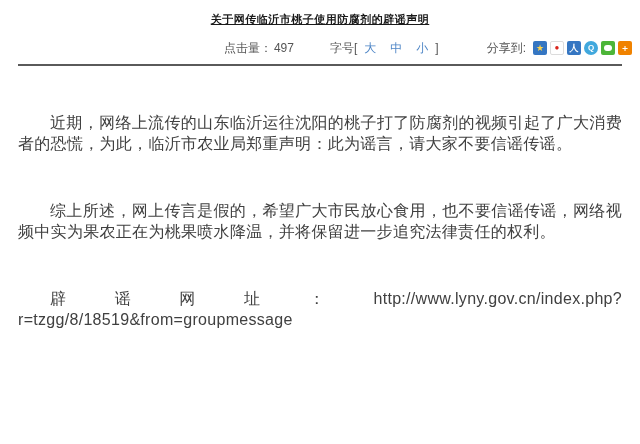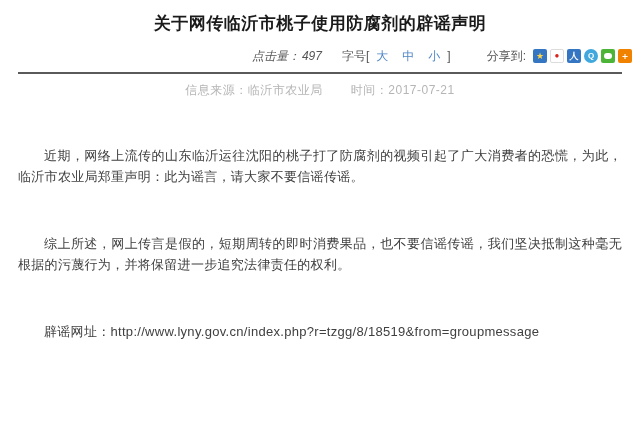--- a/index.html
+++ b/index.html
@@ -6,40 +6,41 @@
   html, body { width: 640px; height: 444px; }
   body {
     background: #ffffff;
     font-family: "Liberation Sans", "DejaVu Sans", sans-serif;
     overflow: hidden;
   }
   .page { width: 640px; height: 444px; padding-top: 12px; }
 
   .article-title {
     text-align: center;
-    font-size: 17px;
+    font-size: 11px;
     font-weight: bold;
     color: #1a1a1a;
     letter-spacing: 0.5px;
     margin-bottom: 12px;
+    text-decoration: underline;
   }
 
   .meta-row {
     display: flex;
     align-items: center;
     justify-content: flex-end;
     padding-right: 8px;
     font-size: 12px;
     color: #555;
     height: 18px;
     margin-bottom: 7px;
   }
-  .meta-hits { margin-right: 20px; font-style: italic; }
+  .meta-hits { margin-right: 36px; }
   .meta-hits .val { margin-left: 2px; }
-  .fontsize-group { margin-right: 12px; color: #555; }
+  .fontsize-group { margin-right: 24px; color: #555; }
   .fontsize-group .opt {
     color: #4f86c6;
     margin: 0 7px;
     cursor: pointer;
   }
   .share-group { display: flex; align-items: center; margin-left: 24px; }
   .share-label { margin-right: 4px; color: #555; }
   .share-ic {
     width: 14px; height: 14px;
     border-radius: 2px;
@@ -76,21 +77,21 @@
     margin-top: 8px;
     letter-spacing: 0.5px;
   }
   .source-row .gap { display: inline-block; width: 28px; }
 
   .article-body {
     padding: 0 18px;
     margin-top: 12px;
   }
   .article-body p {
-    font-size: 13px;
+    font-size: 16px;
     line-height: 21px;
     color: #404040;
     text-indent: 2em;
     text-align: justify;
     letter-spacing: 0.3px;
     margin-top: 46px;
   }
 </style>
 </head>
 <body>
@@ -114,23 +115,20 @@
       <span class="share-ic ic-qq">Q</span>
       <span class="share-ic ic-wechat">
           <i class="bub"></i>
         </span>
       <span class="share-ic ic-more">＋</span>
     </span>
   </div>
 
   <hr class="divider">
 
-  <div class="source-row">
-    <span>信息来源：</span><span>临沂市农业局</span><span class="gap"></span><span>时间：</span><span>2017-07-21</span>
-  </div>
 
   <div class="article-body">
     <p>近期，网络上流传的山东临沂运往沈阳的桃子打了防腐剂的视频引起了广大消费者的恐慌，为此，临沂市农业局郑重声明：此为谣言，请大家不要信谣传谣。</p>
-    <p>综上所述，网上传言是假的，短期周转的即时消费果品，也不要信谣传谣，我们坚决抵制这种毫无根据的污蔑行为，并将保留进一步追究法律责任的权利。</p>
+    <p>综上所述，网上传言是假的，希望广大市民放心食用，也不要信谣传谣，网络视频中实为果农正在为桃果喷水降温，并将保留进一步追究法律责任的权利。</p>
     <p>辟谣网址：http://www.lyny.gov.cn/index.php?r=tzgg/8/18519&amp;from=groupmessage</p>
   </div>
 
 </div>
 
 </body></html>

